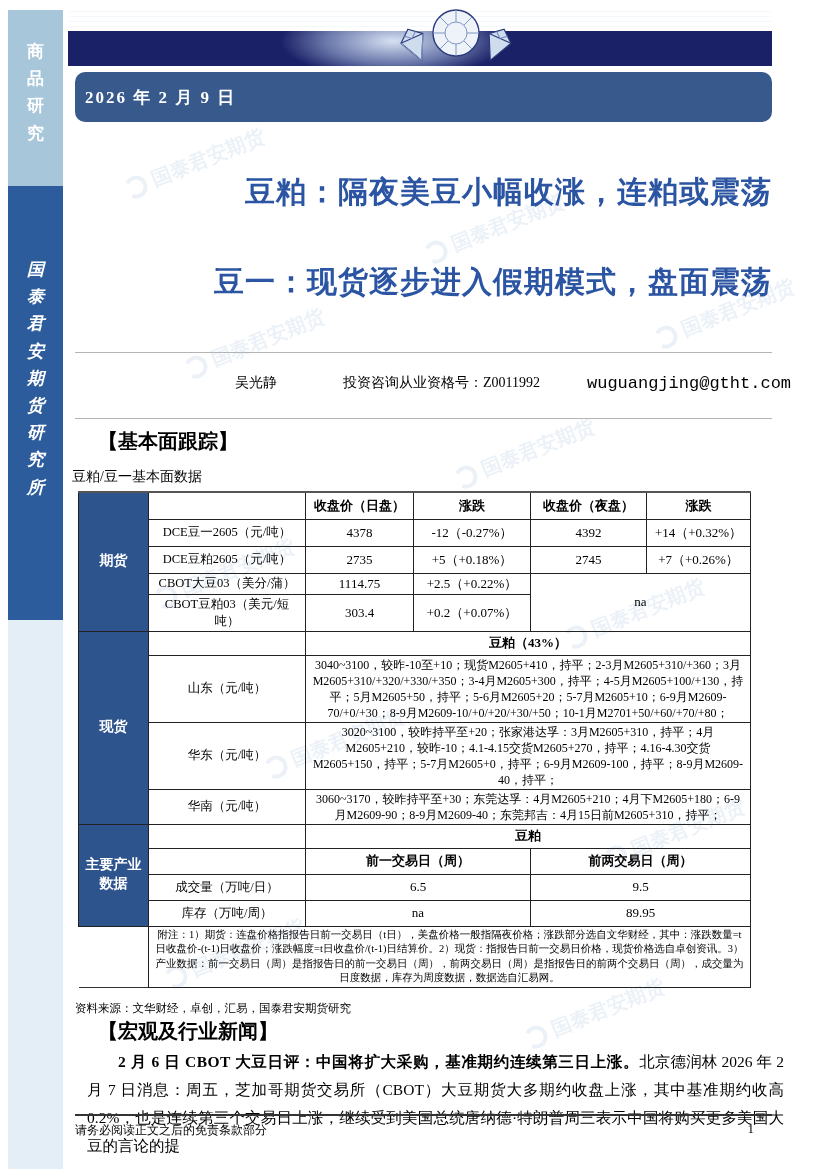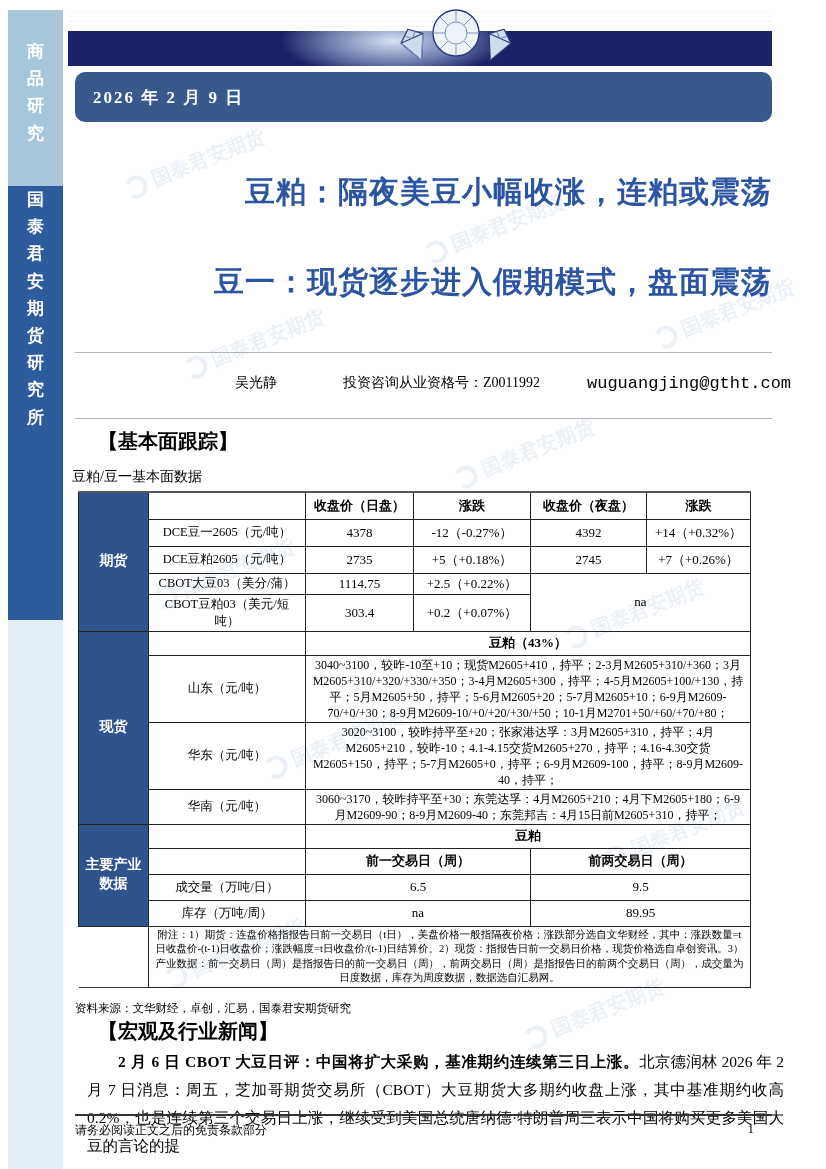--- a/index.html
+++ b/index.html
@@ -11,39 +11,39 @@
 
   
   .sidebar-top{left:8px;top:10px;width:55px;height:176px;background:#a7c6d9;}
   .sidebar-mid{left:8px;top:186px;width:55px;height:434px;background:#2d5c9c;}
   .sidebar-bottom{left:8px;top:620px;width:55px;height:549px;background:#e3eef7;}
   .vtext{
     width:22px;margin:0 auto;word-break:break-all;text-align:center;
     color:#fff;font-weight:bold;font-size:17px;line-height:1.6;
   }
   .sidebar-top .vtext{padding-top:28px;}
-  .sidebar-mid .vtext{}
+  .sidebar-mid .vtext{padding-top:70px;font-style:italic;}
 
   
   .banner{
     left:68px;top:31px;width:704px;height:35px;
     background:
       radial-gradient(ellipse 150px 50px at 325px 10px, rgba(225,235,250,0.95) 0%, rgba(170,190,225,0.55) 45%, rgba(26,32,103,0) 75%),
       linear-gradient(#1b2167,#1b2167);
   }
   .gem-wrap{left:318px;top:-28px;}
   .topstrip{left:68px;top:8px;width:704px;height:23px;
     background:repeating-linear-gradient(0deg,#ffffff 0 4px,#f4f7fb 4px 5px);}
 
   
   .date-bar{
     left:75px;top:72px;width:697px;height:50px;background:#37598c;border-radius:10px;
     display:flex;align-items:center;
   }
-  .date-bar span{color:#fff;font-weight:bold;font-size:17px;letter-spacing:2px;padding-left:18px;}
+  .date-bar span{color:#fff;font-weight:bold;font-size:17px;letter-spacing:2px;padding-left:10px;}
 
   
   .title{left:75px;width:697px;text-align:right;color:#2b55a3;font-weight:bold;
     font-size:30px;letter-spacing:1px;white-space:nowrap;}
   .title1{top:172px;}
   .title2{top:262px;}
 
   
   .rule{left:75px;width:697px;height:1px;background:#b4b4b4;}
   .rule1{top:352px;} .rule2{top:418px;}

